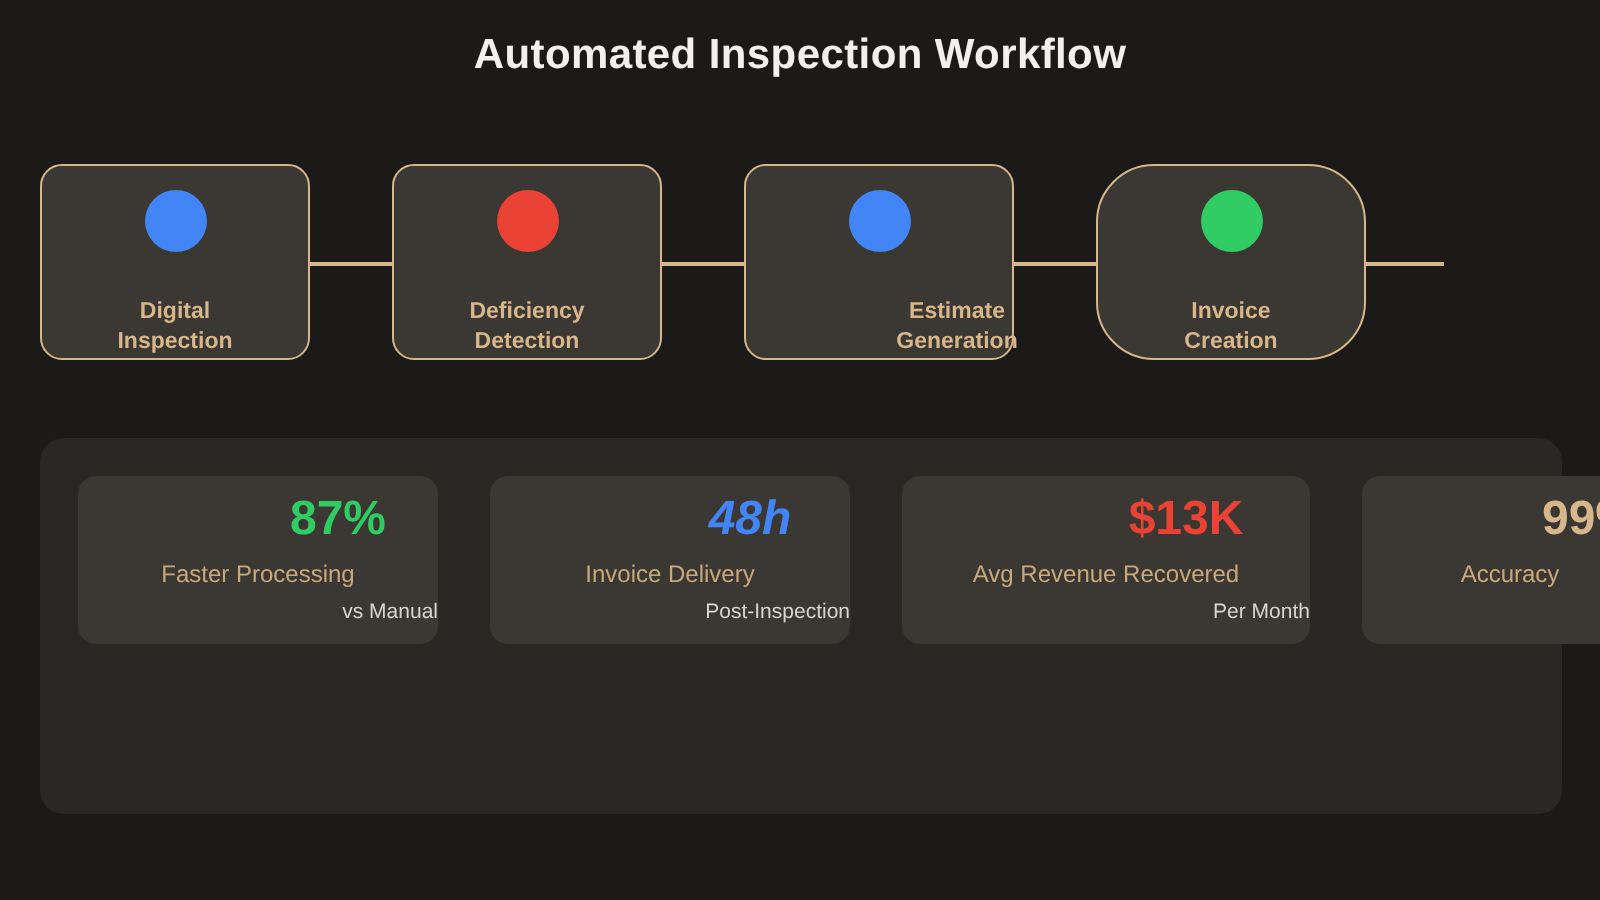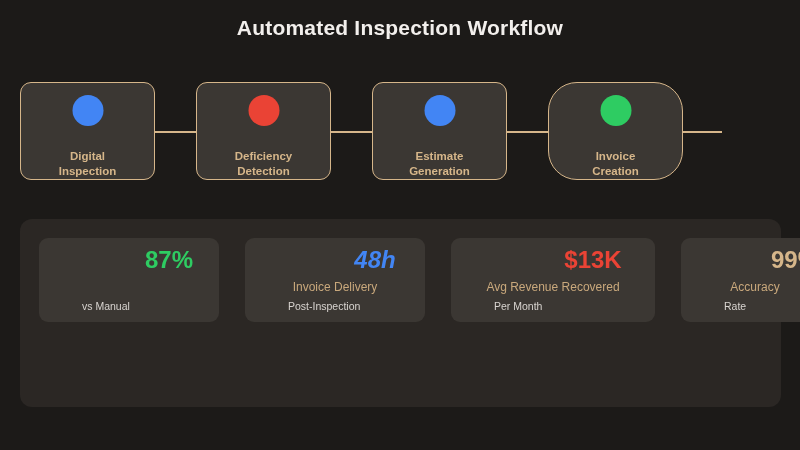--- a/index.html
+++ b/index.html
@@ -121,24 +121,23 @@
     width: 100%;
     text-align: center;
     color: #c9a87c;
     font-size: 12px;
   }
   .stat-sub {
     position: absolute;
     top: 62px;
     left: 0;
     width: 100%;
-    text-align: left;
+    text-align: right;
     color: #d8d4d0;
     font-size: 10.5px;
-    padding-left: 43px;
   }
 </style>
 </head>
 <body style="background: rgb(28, 26, 24);">
 
 <div class="page-title" style="color: rgb(242, 239, 236);">Automated Inspection Workflow</div>
 
 <div class="workflow">
 
   <div class="connector" style="left: 135px; width: 41px; background: rgb(214, 182, 138);"></div>
@@ -151,33 +150,34 @@
     <span class="node-label" style="color: rgb(214, 182, 138);">Digital
 Inspection</span>
   </div>
   <div class="node" style="left: 176px; width: 135px; border-color: rgb(214, 182, 138);">
     <span class="dot" style="background: rgb(234, 67, 53);"></span>
     <span class="node-label" style="color: rgb(214, 182, 138);">Deficiency
 Detection</span>
   </div>
   <div class="node" style="left: 352px; width: 135px; border-color: rgb(214, 182, 138);">
     <span class="dot" style="background: rgb(66, 133, 244);"></span>
-    <span class="node-label" style="color: rgb(214, 182, 138);">Estimate
+    <span class="node-label" style="color: rgb(214, 182, 138); margin-left: 39px;">Estimate
 Generation</span>
   </div>
   <div class="node" style="left: 528px; width: 135px; border-color: rgb(214, 182, 138); border-radius: 29px;">
     <span class="dot" style="background: rgb(46, 204, 98);"></span>
     <span class="node-label" style="color: rgb(214, 182, 138);">Invoice
 Creation</span>
   </div>
 </div>
 
 <div class="metrics-panel" style="background: rgb(43, 39, 36);">
   <div class="stat-card" style="left: 19px; width: 180px;">
     <span class="stat-value" style="color: rgb(46, 204, 98);">87%</span>
+    <span class="stat-label">Faster Processing</span>
     <span class="stat-sub">vs Manual</span>
   </div>
   <div class="stat-card" style="left: 225px; width: 180px;">
     <span class="stat-value" style="color: rgb(66, 133, 244); font-style: italic;">48h</span>
     <span class="stat-label">Invoice Delivery</span>
     <span class="stat-sub">Post-Inspection</span>
   </div>
   <div class="stat-card" style="left: 431px; width: 204px;">
     <span class="stat-value" style="color: rgb(234, 67, 53);">$13K</span>
     <span class="stat-label">Avg Revenue Recovered</span>

